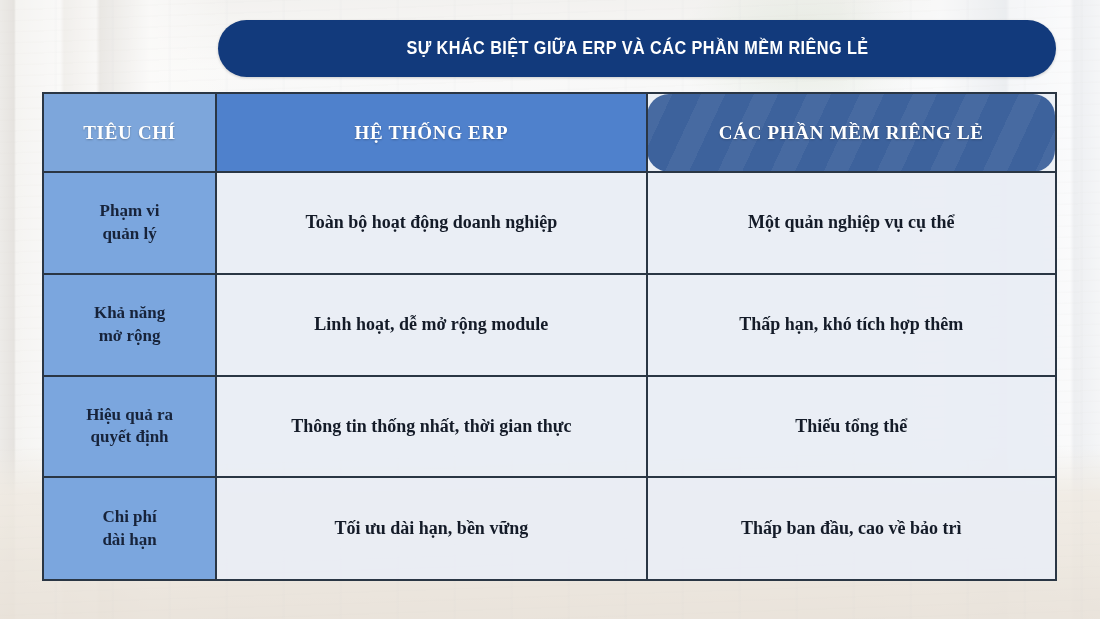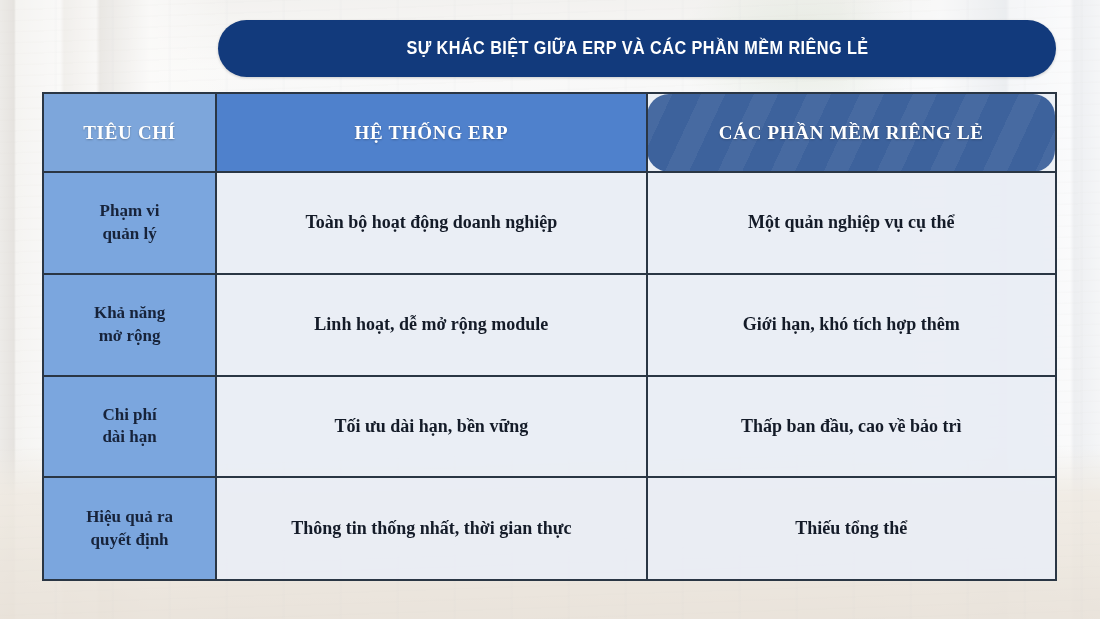--- a/index.html
+++ b/index.html
@@ -238,42 +238,42 @@
           </td>
         </tr>
         <tr>
           <td class="crit">
             <span class="ctext">Khả năng<br>mở rộng</span>
           </td>
           <td class="val">
             <span class="vtext">Linh hoạt, dễ mở rộng module</span>
           </td>
           <td class="val">
-            <span class="vtext">Giới hạn, khó tích hợp thêm</span>
+            <span class="vtext">Thấp hạn, khó tích hợp thêm</span>
+          </td>
+        </tr>
+        <tr>
+          <td class="crit">
+            <span class="ctext">Hiệu quả ra<br>quyết định</span>
+          </td>
+          <td class="val">
+            <span class="vtext">Thông tin thống nhất, thời gian thực</span>
+          </td>
+          <td class="val">
+            <span class="vtext">Thiếu tổng thể</span>
           </td>
         </tr>
         <tr>
           <td class="crit">
             <span class="ctext">Chi phí<br>dài hạn</span>
           </td>
           <td class="val">
             <span class="vtext">Tối ưu dài hạn, bền vững</span>
           </td>
           <td class="val">
             <span class="vtext">Thấp ban đầu, cao về bảo trì</span>
-          </td>
-        </tr>
-        <tr>
-          <td class="crit">
-            <span class="ctext">Hiệu quả ra<br>quyết định</span>
-          </td>
-          <td class="val">
-            <span class="vtext">Thông tin thống nhất, thời gian thực</span>
-          </td>
-          <td class="val">
-            <span class="vtext">Thiếu tổng thể</span>
           </td>
         </tr>
       </tbody>
     </table>
   </div>
 
 </div>
 
 </body></html>

